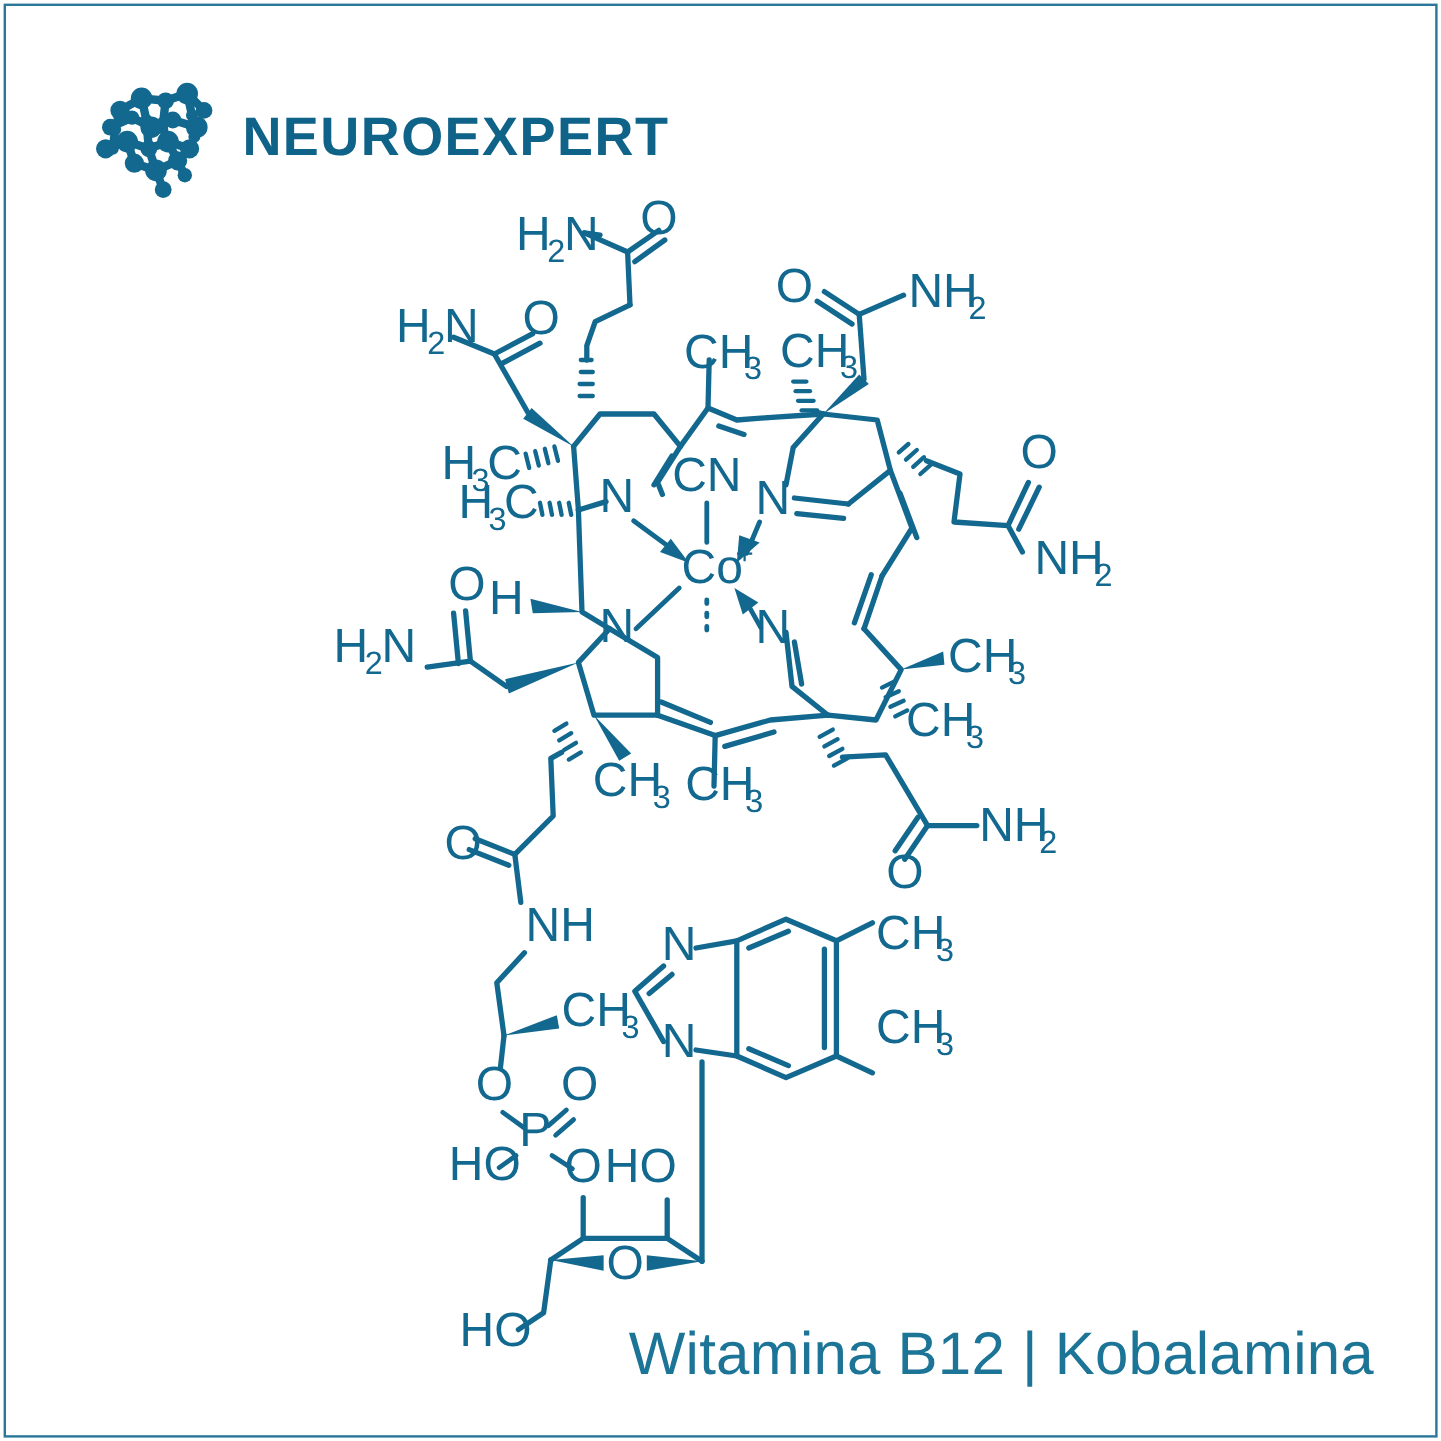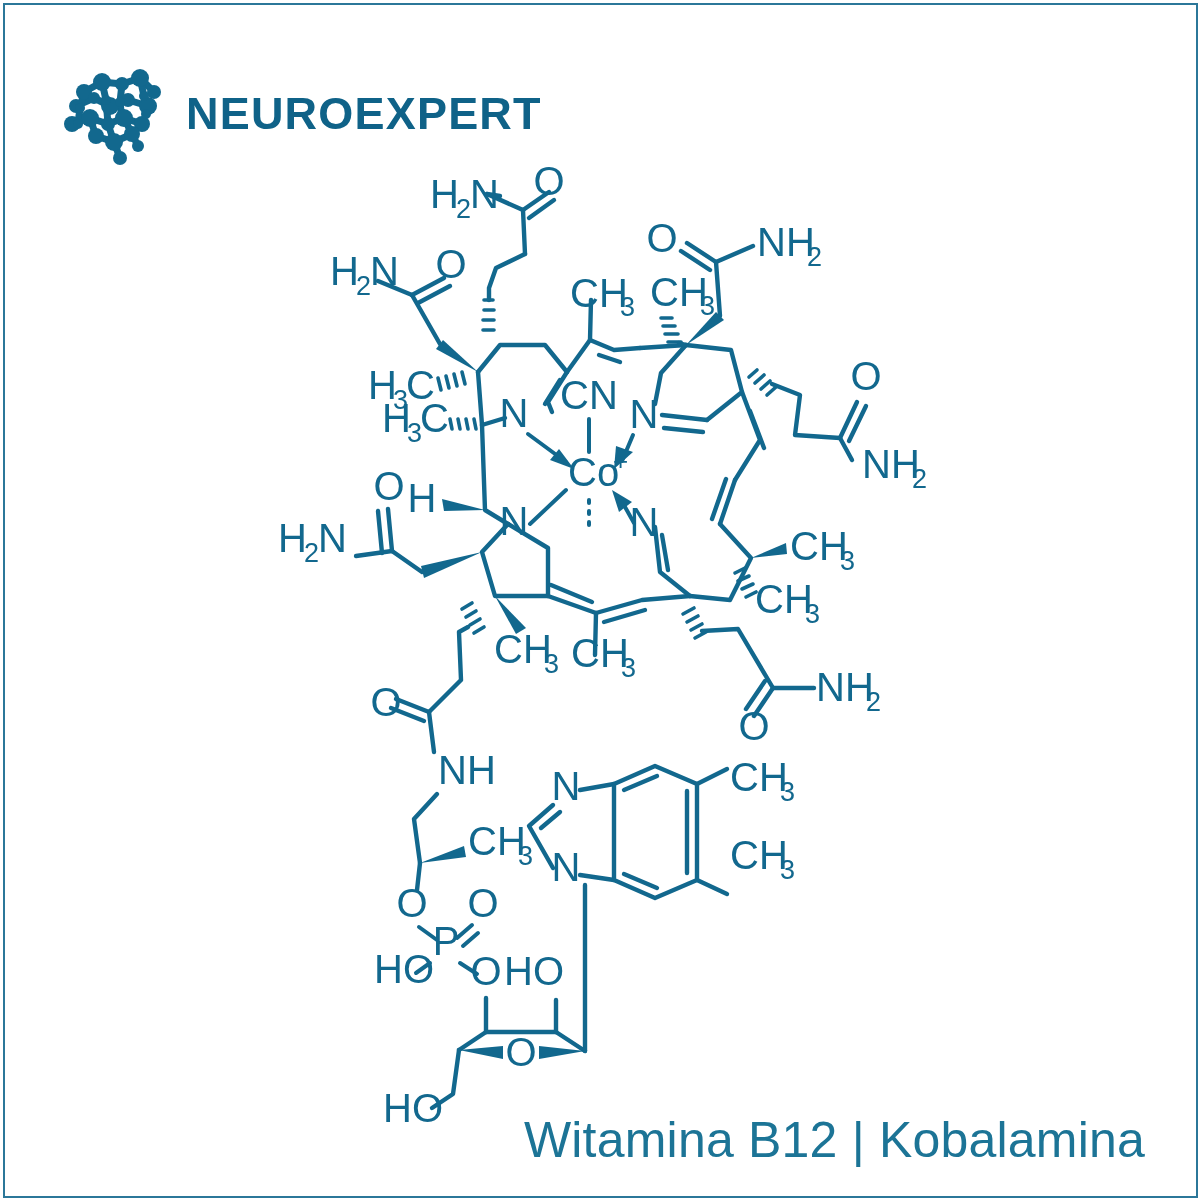--- a/index.html
+++ b/index.html
@@ -25,21 +25,21 @@
     right: 3px;
     bottom: 3px;
     border: 2px solid #2b7799;
     box-sizing: border-box;
     pointer-events: none;
   }
 
   
   #logo {
     position: absolute;
-    left: 62px;
+    left: 78px;
     top: 62px;
     display: flex;
     align-items: center;
     gap: 16px;
   }
   #logo-mark { width: 108px; height: 104px; display: block; }
   #logo-text { display: flex; flex-direction: column; justify-content: center; }
   #logo-title {
     font-size: 45px;
     font-weight: bold;
@@ -53,21 +53,21 @@
     color: #2b7799;
     line-height: 1.15;
     margin-top: 3px;
     white-space: nowrap;
   }
 
   
   #caption {
     position: absolute;
     right: 56px;
-    bottom: 32px;
+    bottom: 44px;
     font-size: 50px;
     color: #1c7496;
     white-space: nowrap;
     letter-spacing: 0.2px;
   }
 
   
   #molecule {
     position: absolute;
     left: 0;

